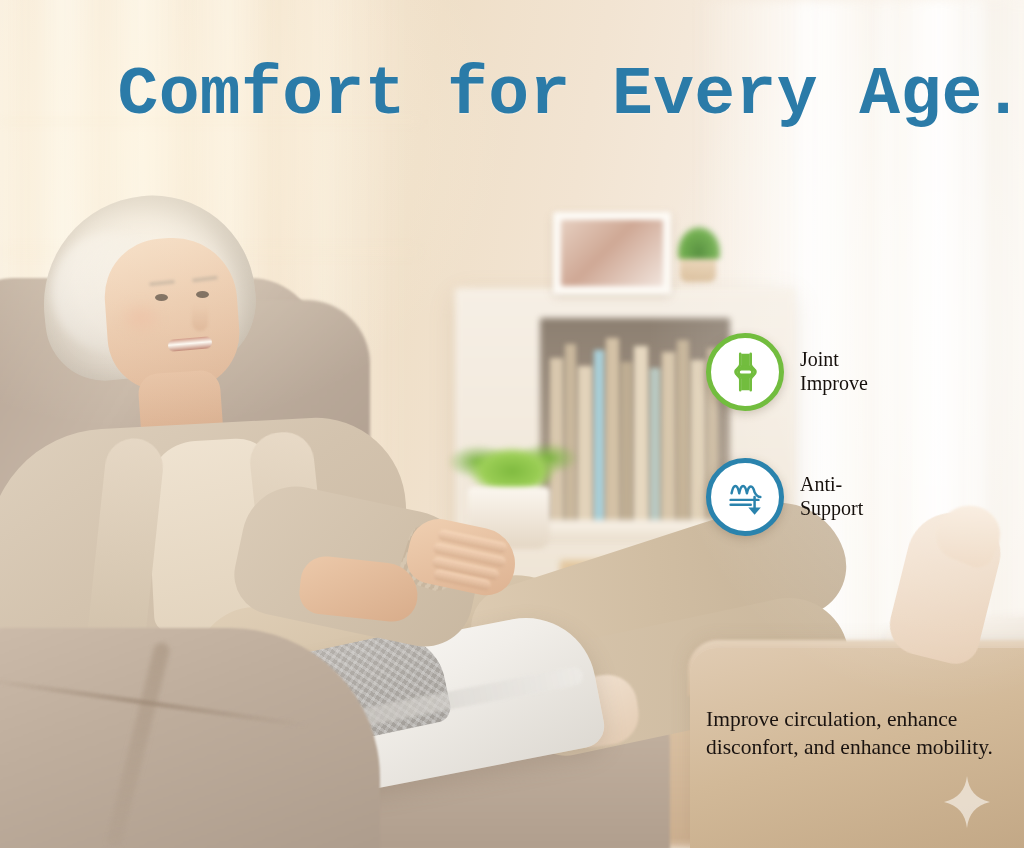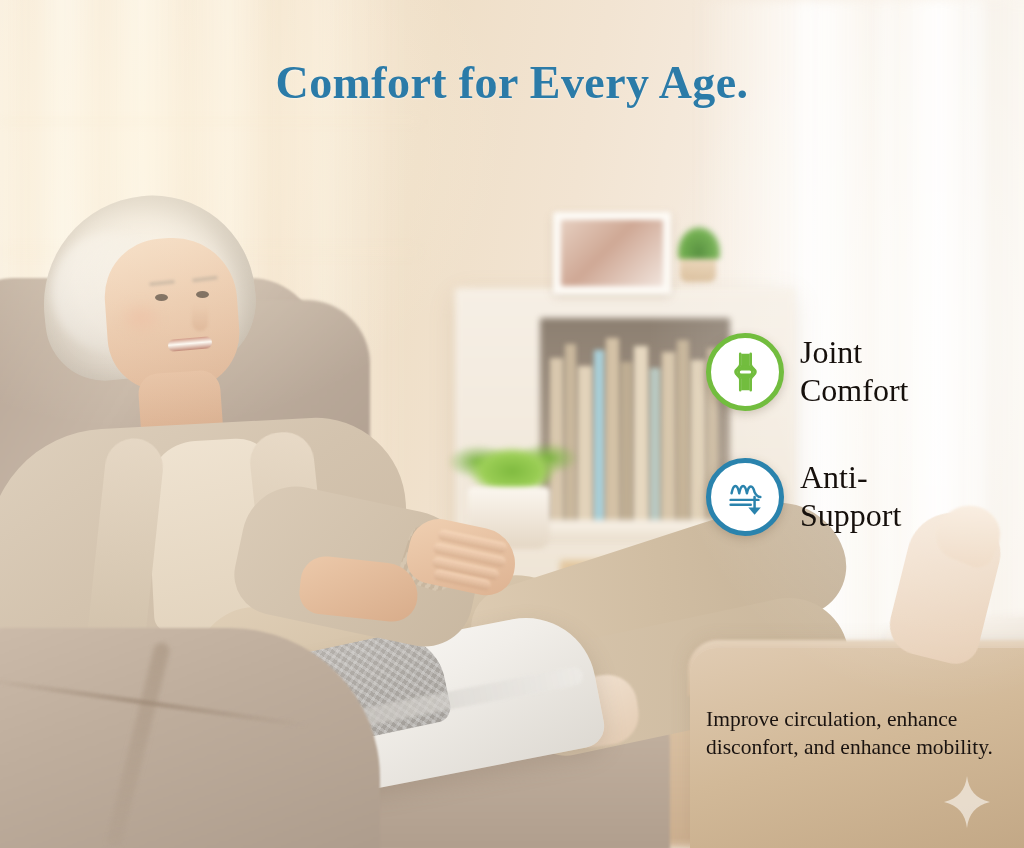--- a/index.html
+++ b/index.html
@@ -383,24 +383,24 @@
     position:absolute; inset:0;
     background:
       radial-gradient(ellipse 520px 420px at 14% 16%, rgba(255,246,225,.55), rgba(255,246,225,0) 70%),
       radial-gradient(ellipse 420px 520px at 92% 40%, rgba(255,255,255,.42), rgba(255,255,255,0) 70%);
     pointer-events:none;
   }
 
   
   .headline{
     position:absolute; left:0; right:0; top:56px;
-    text-align:center;
-    font-family:Liberation Serif, serif;
+    text-align:right;
+    font-family:Liberation Mono, monospace;
     font-weight:700;
-    font-size:46px;
+    font-size:68px;
     letter-spacing:.4px;
     color:#2b7ba8;
     text-shadow:0 1px 2px rgba(255,255,255,.45);
     white-space:nowrap;
   }
 
   .features{
     position:absolute; left:706px; top:330px; width:300px;
   }
   .feature{
@@ -414,21 +414,21 @@
     display:flex; align-items:center; justify-content:center;
     box-shadow:0 3px 10px rgba(110,90,70,.28);
   }
   .badge.green{ border:5px solid #72bd3e; }
   .badge.blue{ border:5px solid #2a83ad; }
   .badge.purple{ border:5px solid #8b4fc9; }
   .badge svg{ width:46px; height:46px; display:block; }
 
   .feature-label{
     font-family:"Liberation Serif", serif;
-    font-size:32px;
+    font-size:20px;
     line-height:1.18;
     color:#16100c;
     max-width:180px;
   }
   .feature-label .l2{ display:block; }
 
   .caption{
     position:absolute; left:706px; top:706px; width:320px;
     font-family:"Liberation Serif", serif;
     font-size:21.5px;
@@ -559,21 +559,21 @@
             <path d="M19 5 L19 16 C19 20 14 20 14 24 C14 28 19 28 19 32 L19 43"></path>
             <path d="M30 5 L30 16 C30 20 35 20 35 24 C35 28 30 28 30 32 L30 43"></path>
           </g>
           <path d="M20 5 L29 5 L29 16.5 C29 19.5 33.2 20.5 33.2 24 C33.2 27.5 29 28.5 29 31.5 L29 43 L20 43 L20 31.5 C20 28.5 15.8 27.5 15.8 24 C15.8 20.5 20 19.5 20 16.5 Z" fill="#72bd3e"></path>
           <ellipse cx="24.5" cy="24" rx="9.6" ry="5.4" fill="none" stroke="#72bd3e" stroke-width="2.4"></ellipse>
           <rect x="18.6" y="22.4" width="11.8" height="3.2" rx="1.6" fill="#ffffff"></rect>
         </svg>
       </div>
       <div class="feature-label">
         <span>Joint</span>
-        <span class="l2">Comfort</span>
+        <span class="l2">Improve</span>
       </div>
     </div>
 
     <div class="feature">
       <div class="badge blue">
         <svg viewBox="0 0 48 48">
           <g fill="none" stroke="#2a83ad" stroke-width="2.6" stroke-linecap="round" stroke-linejoin="round">
             <path d="M10 20 C12 10 16 10 18 20 C20 10 24 10 26 20 C28 11 32 11 34 19 C36 23 38 24 40 24"></path>
             <path d="M9 27 L38 27"></path>
             <path d="M9 32 L30 32"></path>

